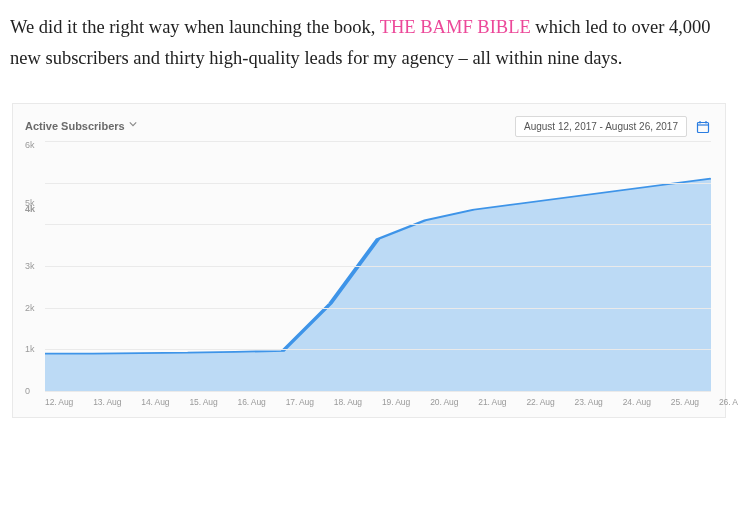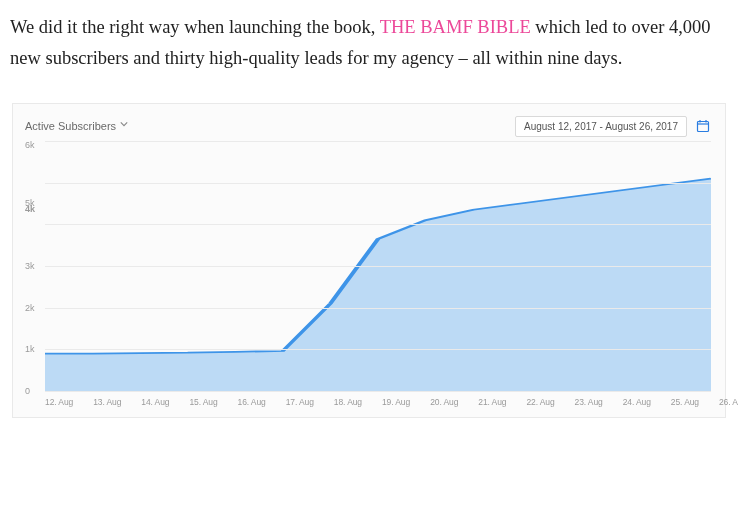--- a/index.html
+++ b/index.html
@@ -27,21 +27,21 @@
     position:relative;
   }
   .ss-header{
     display:flex;
     justify-content:space-between;
     align-items:center;
     font-size:11px;
     color:#6a6a6a;
     padding:2px 2px 4px 2px;
   }
-  .ss-title{display:flex;gap:4px;font-weight:400;}
+  .ss-title{display:flex;gap:4px;font-weight:700;}
   .ss-title svg{width:8px;height:8px;}
   .ss-range{
     border:1px solid #d9d9d9;
     padding:4px 8px;
     border-radius:2px;
     background:#fff;
     color:#555;
     font-size:10px;
   }
   .ss-cal{
@@ -87,21 +87,21 @@
 </div>
 
 <div class="screenshot">
   <div class="ss-header">
     <div class="ss-title">
       <span>Active Subscribers</span>
       <svg viewBox="0 0 10 10">
           <path d="M1 3 L5 7 L9 3" fill="none" stroke="#888" stroke-width="1.4"></path>
         </svg>
     </div>
-    <div style="display:flex;align-items:flex-start;">
+    <div style="display:flex;align-items:flex-end;">
       <div class="ss-range">August 12, 2017 - August 26, 2017</div>
       <span class="ss-cal">
         <svg width="14" height="14" viewBox="0 0 14 14">
             <rect x="1.5" y="2.5" width="11" height="10" rx="1" fill="none" stroke="#2a7de1" stroke-width="1.2"></rect>
             <line x1="1.5" y1="5" x2="12.5" y2="5" stroke="#2a7de1" stroke-width="1.2"></line>
             <line x1="4" y1="1" x2="4" y2="3.5" stroke="#2a7de1" stroke-width="1.2"></line>
             <line x1="10" y1="1" x2="10" y2="3.5" stroke="#2a7de1" stroke-width="1.2"></line>
           </svg>
       </span>
     </div>

